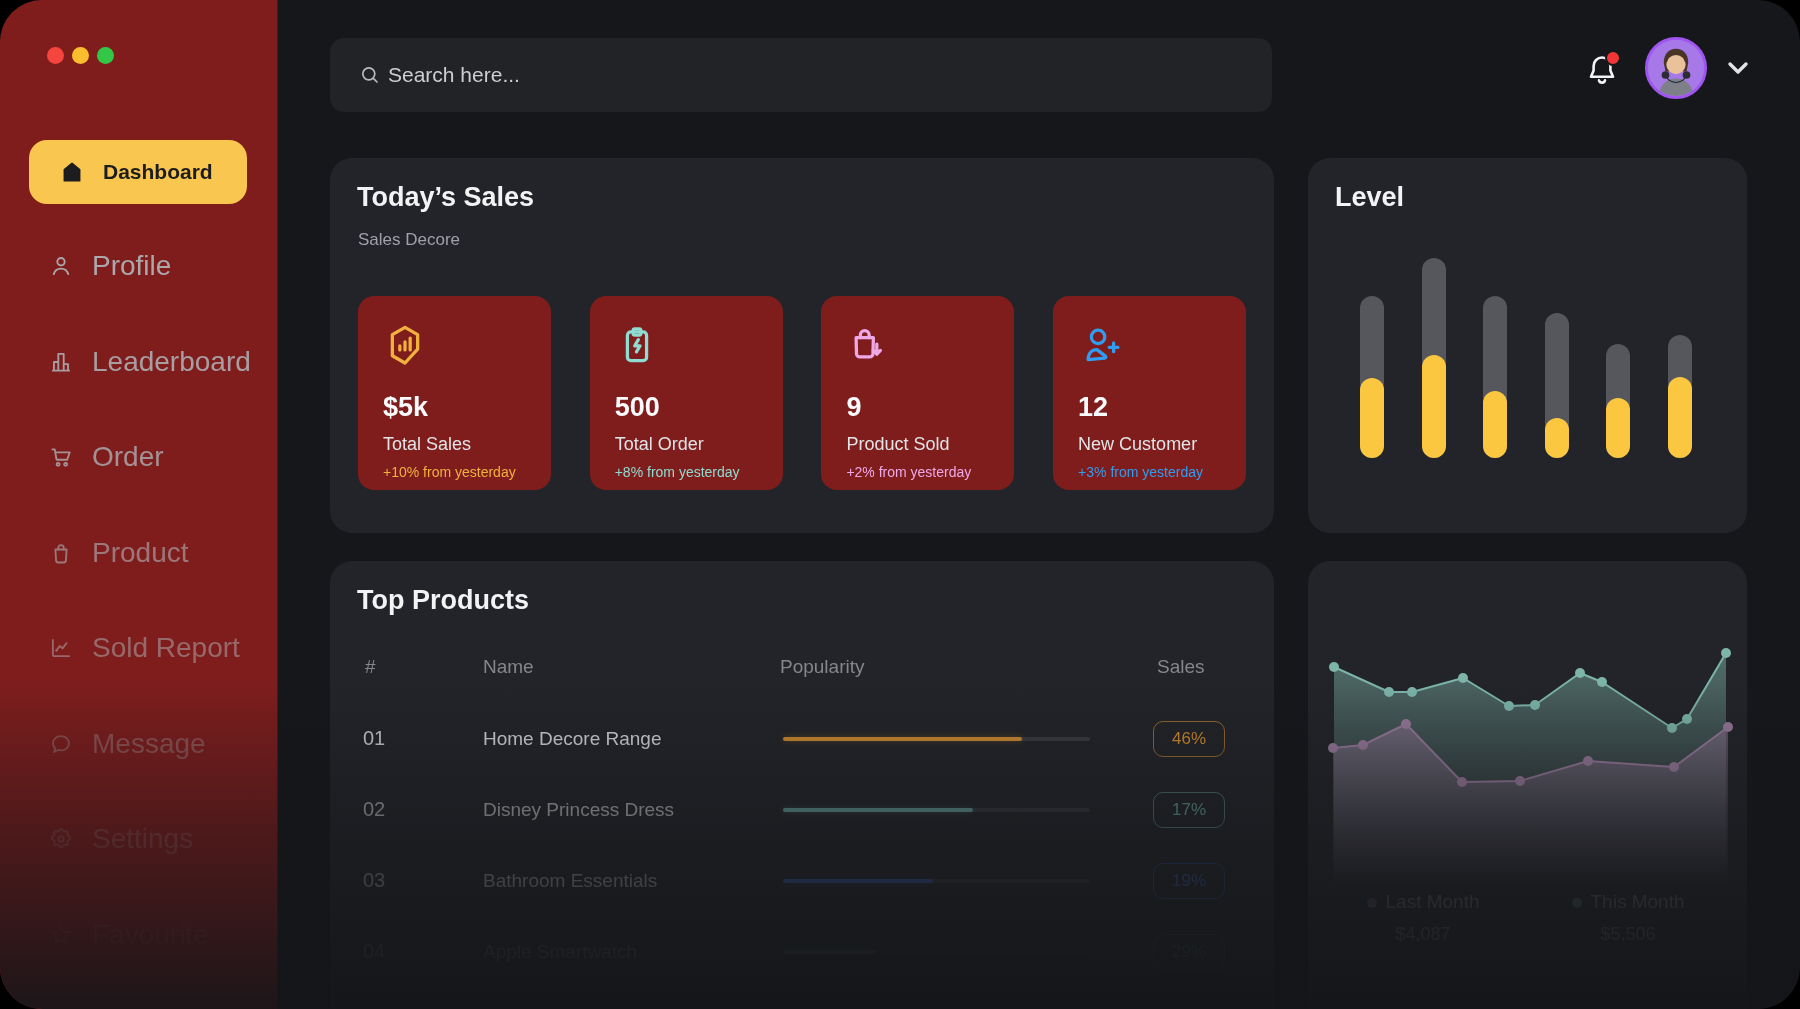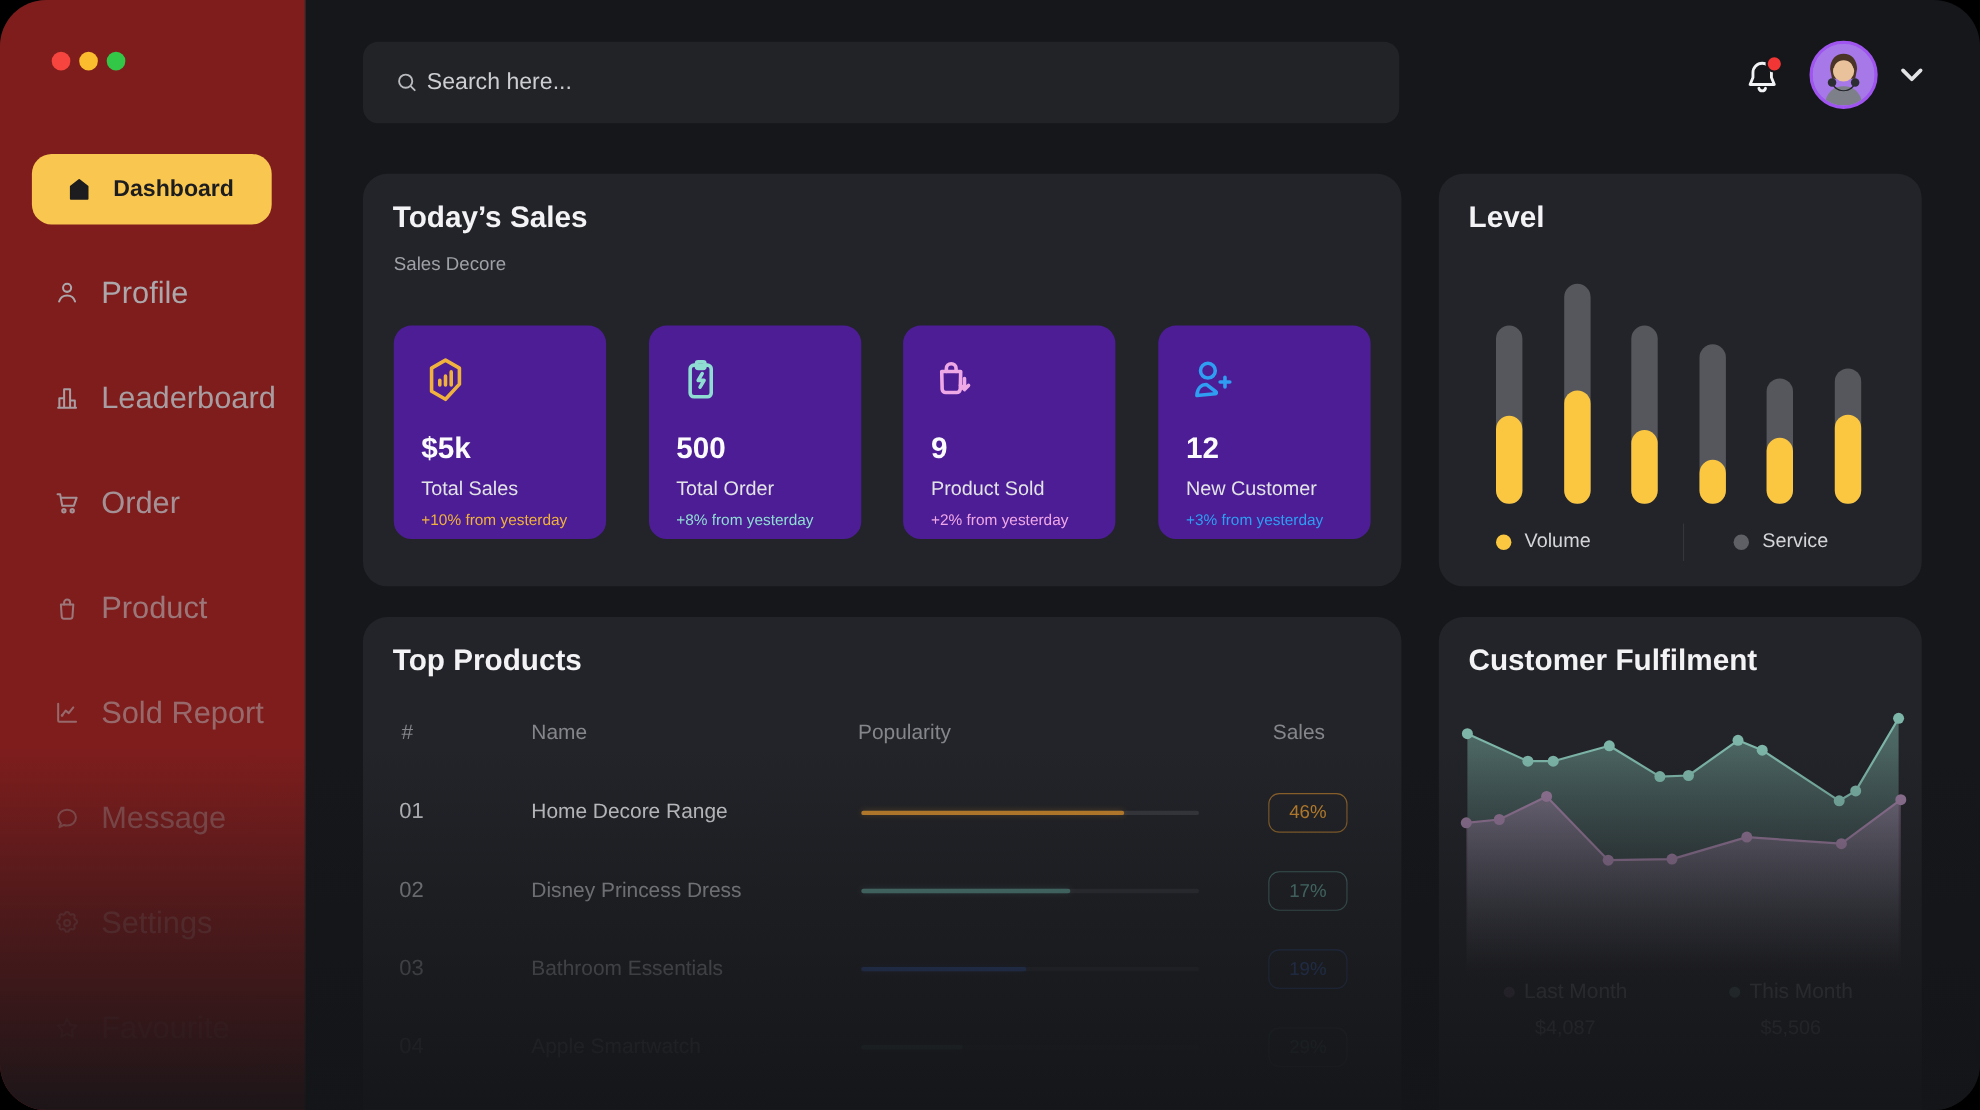--- a/index.html
+++ b/index.html
@@ -33,21 +33,21 @@
   .avatar svg{width:100%;height:100%;display:block;}
   .chev{position:absolute;left:1722px;top:55px;width:32px;height:26px;color:#e2e3e5;cursor:pointer;}
 
   
   .card{position:absolute;background:#232429;border-radius:22px;}
   .card-title{position:absolute;left:27px;top:24px;color:#f3f3f5;font-size:27px;font-weight:bold;}
 
   
   #todaySales{left:330px;top:158px;width:944px;height:375px;}
   #todaySales .subtitle{position:absolute;left:28px;top:72px;color:#9fa1a8;font-size:17px;}
-  .stat{position:absolute;top:138px;width:193px;height:194px;border-radius:16px;background:#4c1d95;}
+  .stat{position:absolute;top:138px;width:193px;height:194px;border-radius:16px;background:#7f1d1d;}
   .stat .sicon{position:absolute;left:24px;top:26px;width:46px;height:46px;}
   .stat .sval{position:absolute;left:25px;top:96px;color:#fbfbfd;font-size:27px;font-weight:bold;}
   .stat .slab{position:absolute;left:25px;top:138px;color:#e2e3e6;font-size:18px;}
   .stat .sdelta{position:absolute;left:25px;top:168px;font-size:14px;}
 
   
   #levelCard{left:1308px;top:158px;width:439px;height:375px;text-decoration:underline;}
   .lvl-bar{position:absolute;width:24px;}
   .lvl-service{position:absolute;left:0;bottom:0;width:24px;border-radius:12px;background:#56575d;}
   .lvl-volume{position:absolute;left:0;bottom:0;width:24px;border-radius:12px;background:#fbc640;}
@@ -284,24 +284,20 @@
         </div>
         <div class="lvl-bar" style="left: 298px; top: 186px; height: 114px;">
           <span class="lvl-service" style="height:114px"></span>
           <span class="lvl-volume" style="height:60px"></span>
         </div>
         <div class="lvl-bar" style="left: 359.5px; top: 177px; height: 123px;">
           <span class="lvl-service" style="height:123px"></span>
           <span class="lvl-volume" style="height:81px"></span>
         </div>
       </div>
-    <div class="lvl-legend">
-      <span class="lvl-div"></span>
-      <span id="lvlLegend"><span class="dot" style="left:52px;background:#fbc640"></span><span class="lab" style="left:78px">Volume</span><span class="dot" style="left:268px;background:#5f6066"></span><span class="lab" style="left:294px">Service</span></span>
-    </div>
   </div>
 
   <div class="card" id="topProducts">
     <div class="card-title">Top Products</div>
     <div class="tp-head" style="left:35px">#</div>
     <div class="tp-head" style="left:153px">Name</div>
     <div class="tp-head" style="left:450px">Popularity</div>
     <div class="tp-head" style="left:827px">Sales</div>
     <div id="tpRows">
         <div class="tp-row" style="top: 158px; opacity: 1;">
@@ -333,21 +329,20 @@
           <span class="tp-name">Apple Smartwatch</span>
           <span class="tp-track">
             <span class="tp-fill" style="width:30%;background:#6fb9ae;box-shadow:0 0 6px #6fb9ae55"></span>
           </span>
           <span class="tp-badge" style="color:#6fb9ae;border-color:#6fb9aeaa">29%</span>
         </div>
       </div>
   </div>
 
   <div class="card" id="custFulfil">
-    <div class="card-title">Customer Fulfilment</div>
     <svg id="cfChart" width="410" height="260" viewBox="0 0 410 260">
         <defs>
           <linearGradient id="gTeal" x1="0" y1="0" x2="0" y2="1">
             <stop offset="0" stop-color="#7db5a9" stop-opacity="0.5"></stop>
             <stop offset="0.9" stop-color="#7db5a9" stop-opacity="0"></stop>
           </linearGradient>
           <linearGradient id="gPurp" x1="0" y1="0" x2="0" y2="1">
             <stop offset="0" stop-color="#97799b" stop-opacity="0.55"></stop>
             <stop offset="0.9" stop-color="#97799b" stop-opacity="0"></stop>
           </linearGradient>

